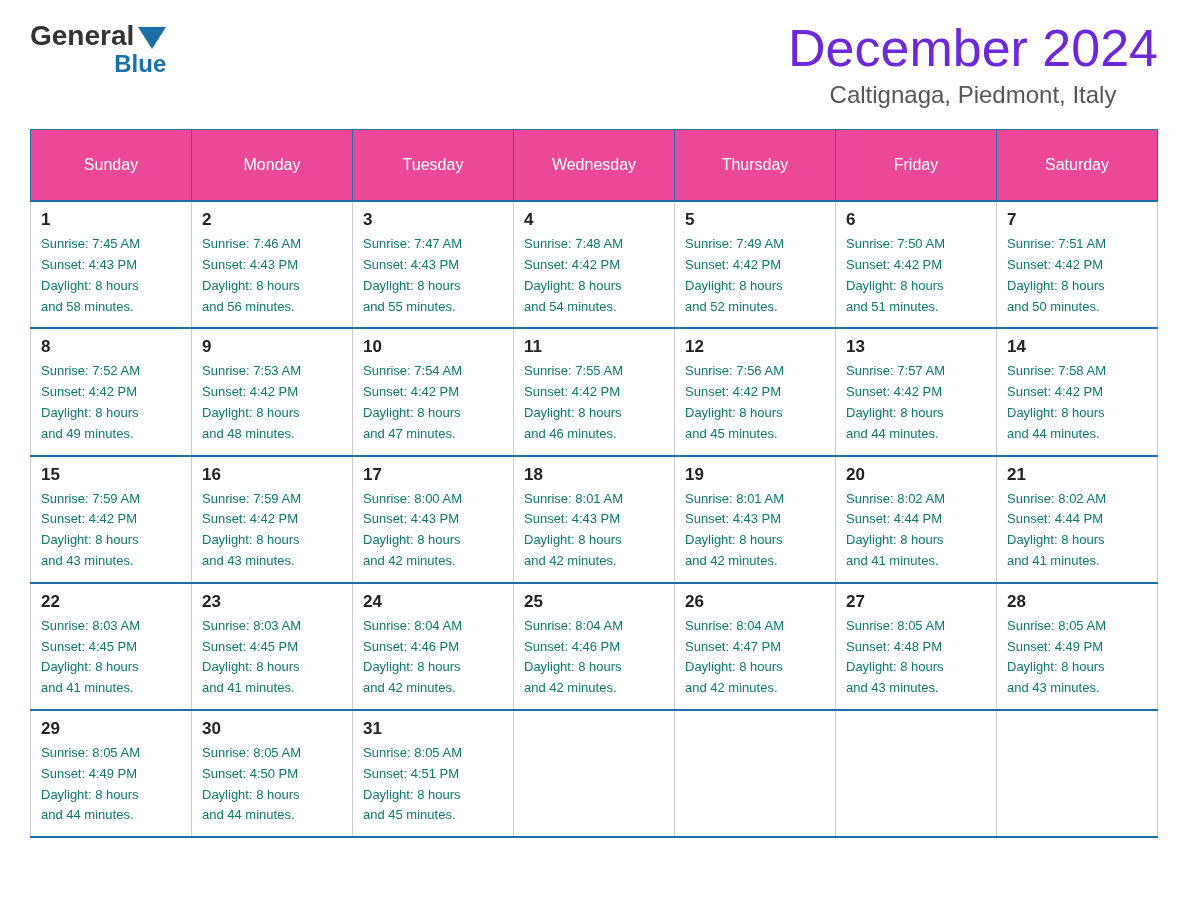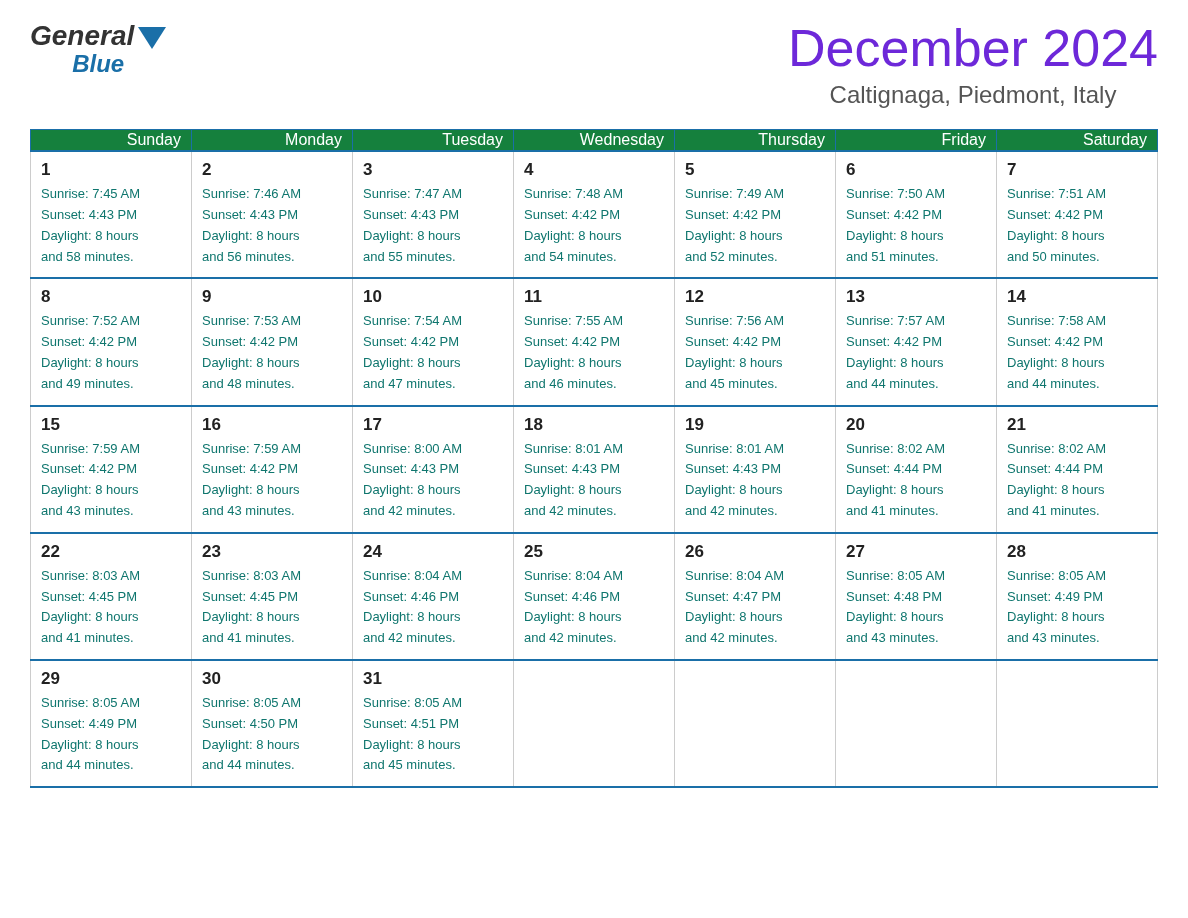--- a/index.html
+++ b/index.html
@@ -12,22 +12,21 @@
     }
     .header-area {
       display: flex;
       justify-content: space-between;
       align-items: flex-start;
       margin-bottom: 20px;
     }
     .logo {
       display: flex;
       flex-direction: column;
-      align-items: center;
-      font-style: italic;
+      align-items: flex-end;
     }
     .logo-top {
       display: flex;
       align-items: center;
     }
     .logo-general {
       font-size: 28px;
       font-weight: bold;
       color: #333;
     }
@@ -60,26 +59,26 @@
       color: #555;
       margin-top: 4px;
       text-align: center;
     }
     .calendar-table {
       width: 100%;
       border-collapse: collapse;
       border: 1px solid #aaa;
     }
     .calendar-table th {
-      background-color: #15803d;
+      background-color: #ec4899;
       color: #fff;
       font-size: 16px;
       font-weight: normal;
-      padding: 1px 10px;
-      text-align: right;
+      padding: 26px 10px;
+      text-align: center;
       border: 1px solid #1a6fa8;
     }
     .calendar-table td {
       vertical-align: top;
       padding: 8px 10px 10px 10px;
       border: 1px solid #ccc;
       font-size: 13px;
       color: #333;
       width: calc(100% / 7);
       min-height: 100px;

